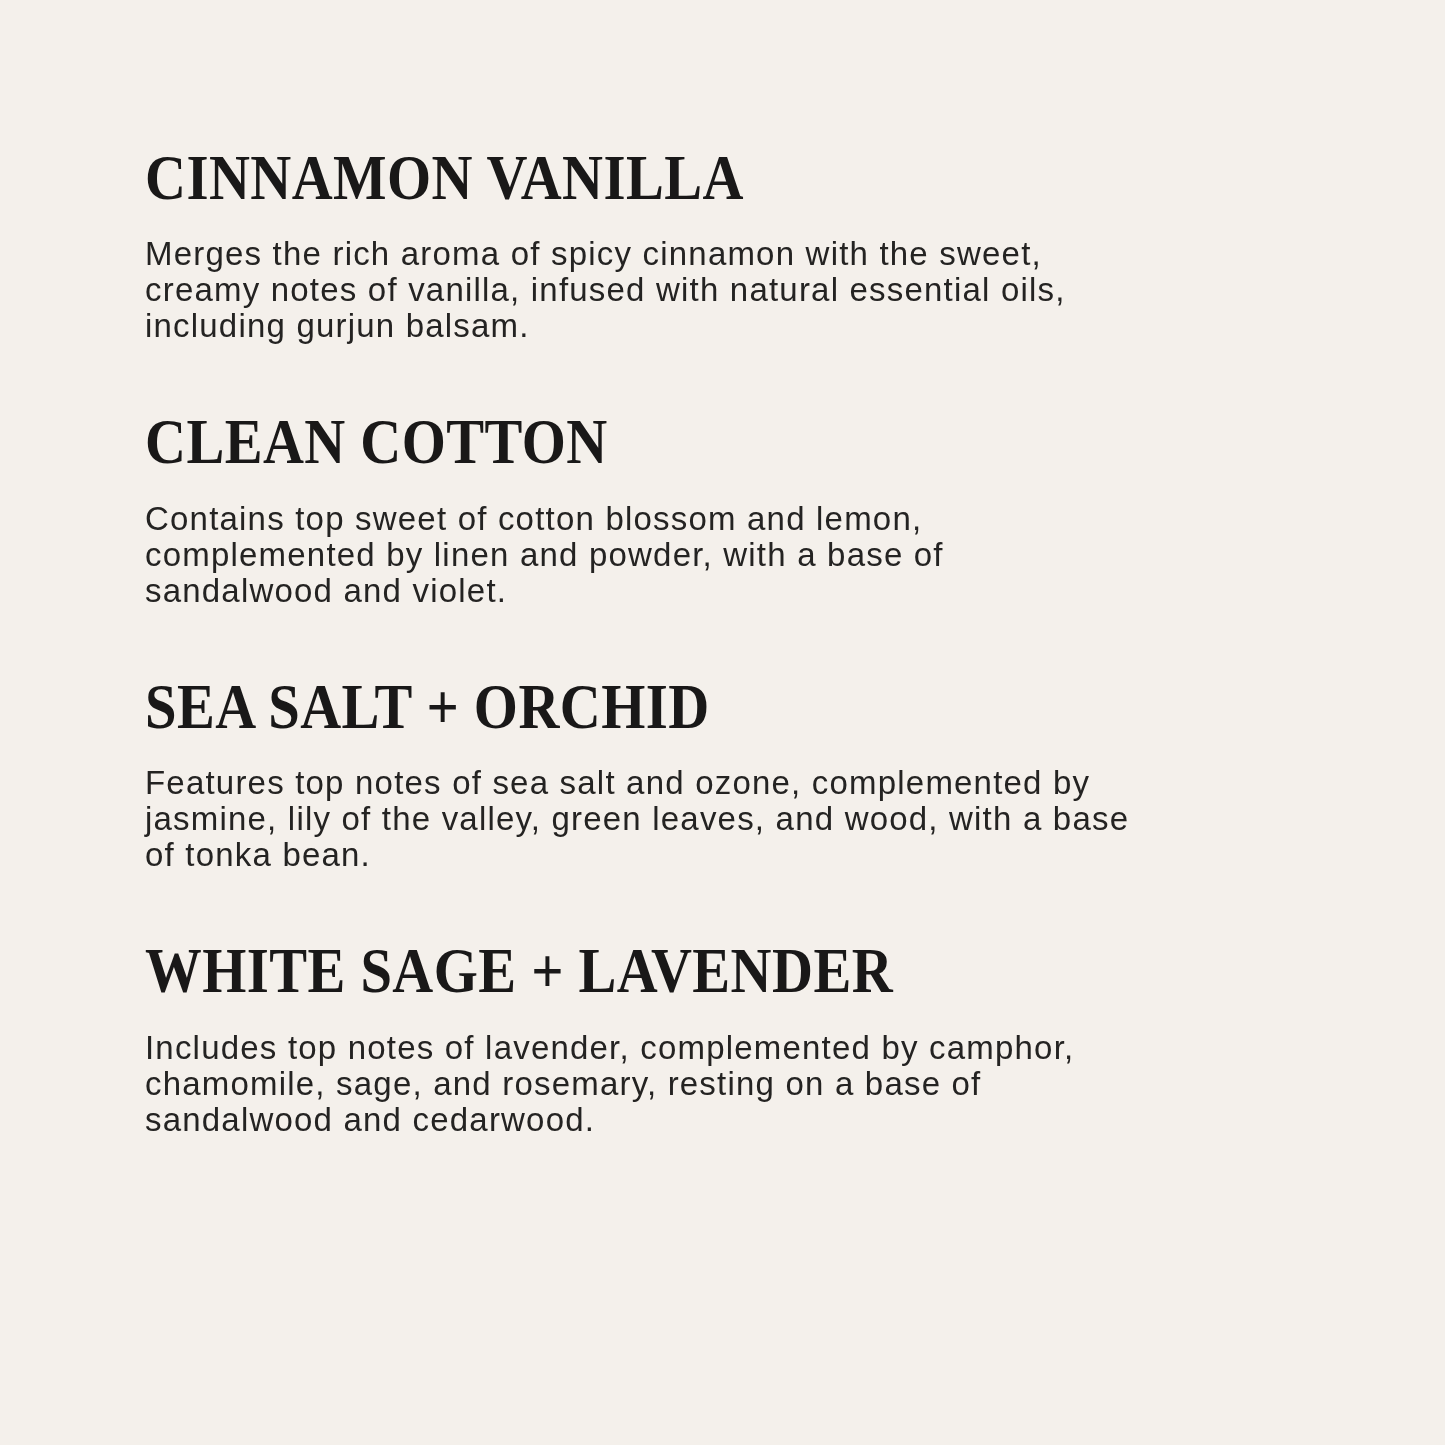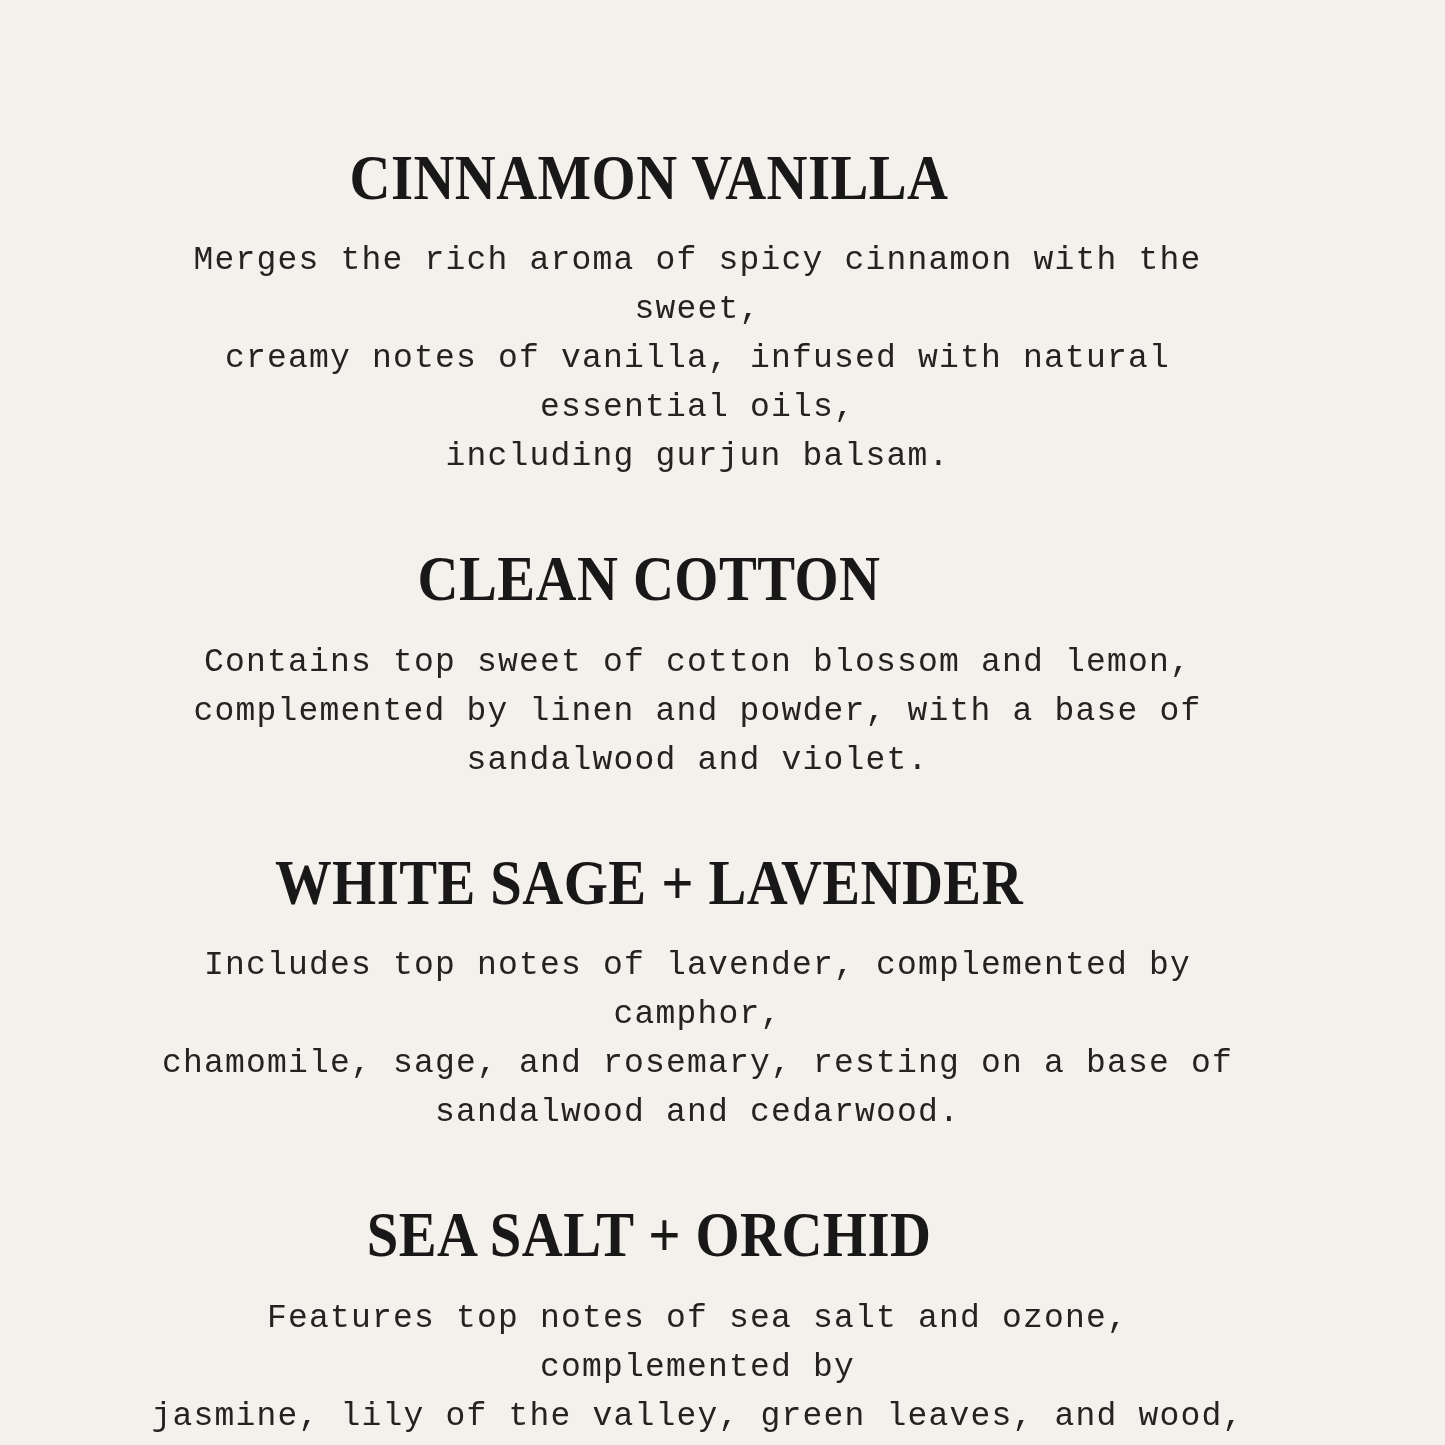--- a/index.html
+++ b/index.html
@@ -11,43 +11,42 @@
     height: 1445px;
     background: #f4f0eb;
     overflow: hidden;
     font-family: "Liberation Sans", sans-serif;
   }
   .page {
     box-sizing: border-box;
     width: 1445px;
     height: 1445px;
     padding: 142px 180px 0 145px;
-    text-align: center;
   }
   .section {
     margin: 0 0 62px 0;
   }
   .section-title {
     margin: 0;
     font-family: "Liberation Serif", serif;
     font-weight: 700;
     font-size: 63px;
     line-height: 1.15;
     letter-spacing: 0.5px;
     color: #191818;
     transform: scaleX(0.9);
     transform-origin: left center;
     white-space: nowrap;
   }
   .section-desc {
     margin: 22px 0 0 0;
     max-width: 1105px;
-    font-family: Liberation Mono, monospace;
+    font-family: Liberation Sans, sans-serif;
     font-size: 33px;
-    line-height: 49px;
+    line-height: 36px;
     letter-spacing: 1.2px;
     color: #242322;
     white-space: pre-line;
   }
 </style>
 </head>
 <body>
 
 <div class="page">
 
@@ -59,26 +58,26 @@
   </div>
 
   <div class="section">
     <h2 class="section-title">CLEAN COTTON</h2>
     <p class="section-desc">Contains top sweet of cotton blossom and lemon,
 complemented by linen and powder, with a base of
 sandalwood and violet.</p>
   </div>
 
   <div class="section">
+    <h2 class="section-title">SEA SALT + ORCHID</h2>
+    <p class="section-desc">Features top notes of sea salt and ozone, complemented by
+jasmine, lily of the valley, green leaves, and wood, with a base
+of tonka bean.</p>
+  </div>
+
+  <div class="section">
     <h2 class="section-title">WHITE SAGE + LAVENDER</h2>
     <p class="section-desc">Includes top notes of lavender, complemented by camphor,
 chamomile, sage, and rosemary, resting on a base of
 sandalwood and cedarwood.</p>
   </div>
 
-  <div class="section">
-    <h2 class="section-title">SEA SALT + ORCHID</h2>
-    <p class="section-desc">Features top notes of sea salt and ozone, complemented by
-jasmine, lily of the valley, green leaves, and wood, with a base
-of tonka bean.</p>
-  </div>
-
 </div>
 
 </body></html>

